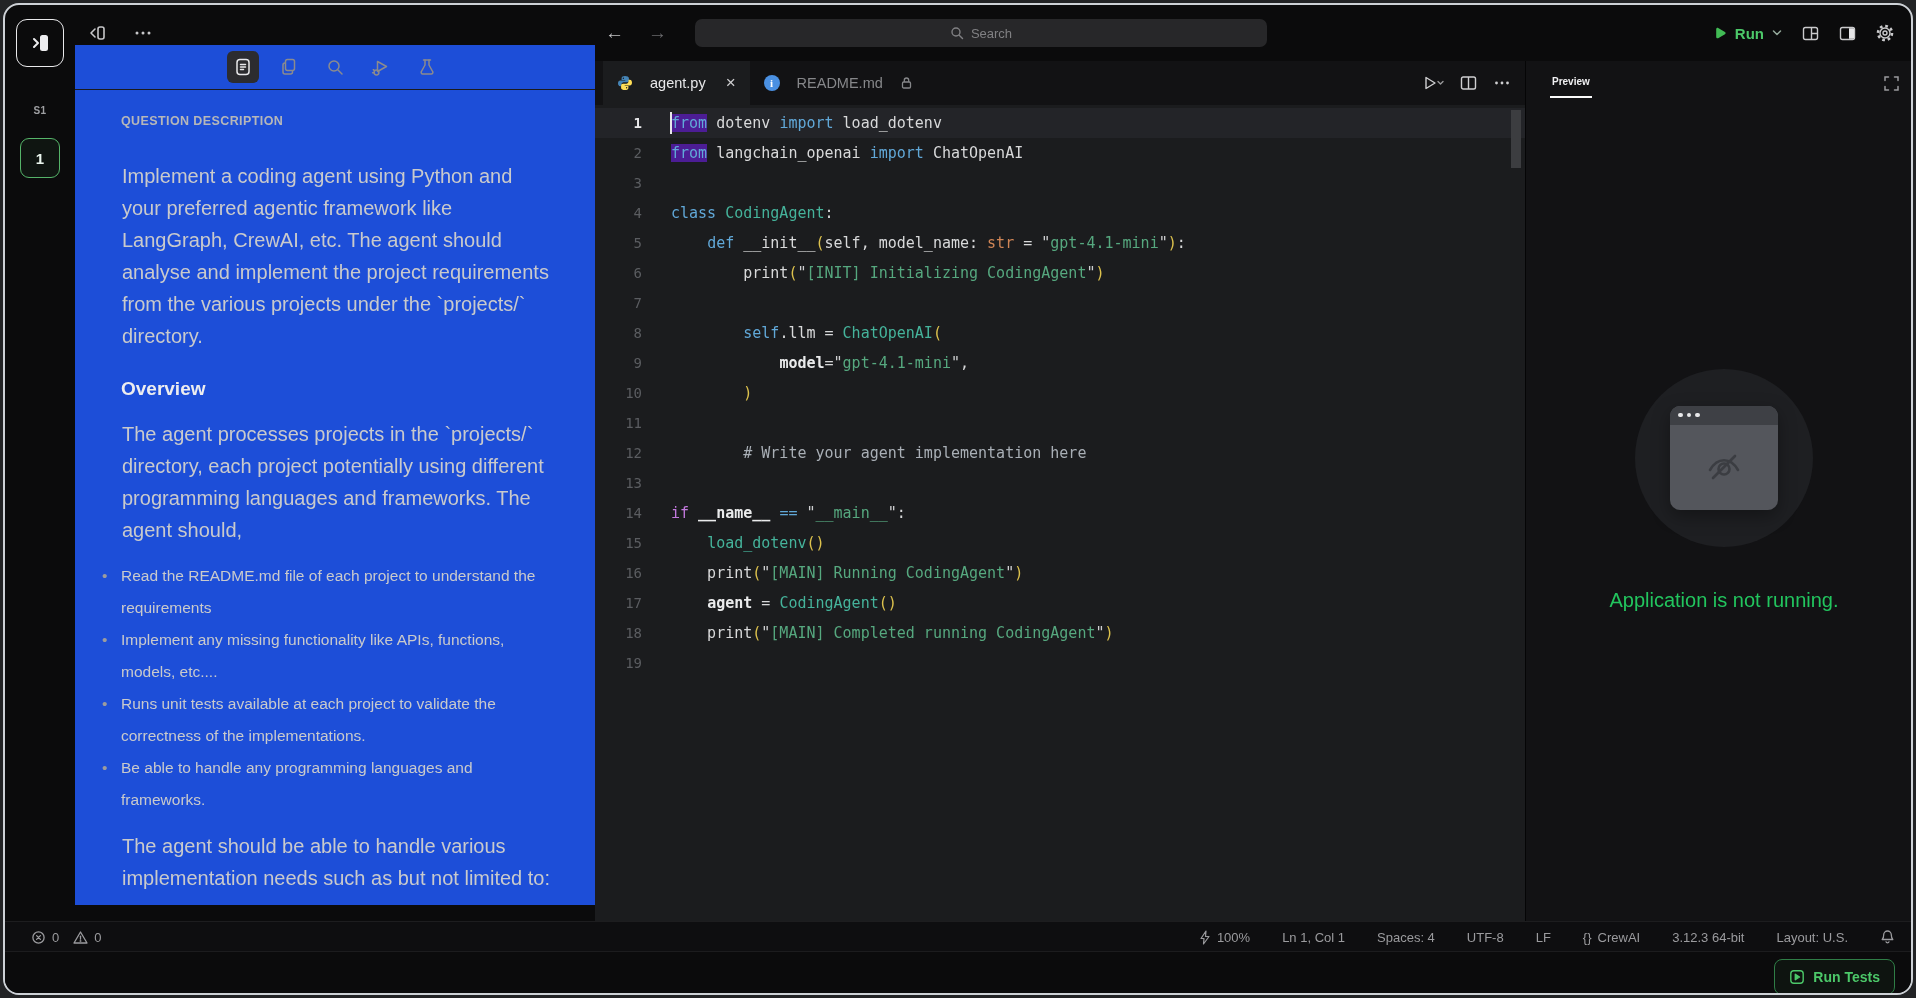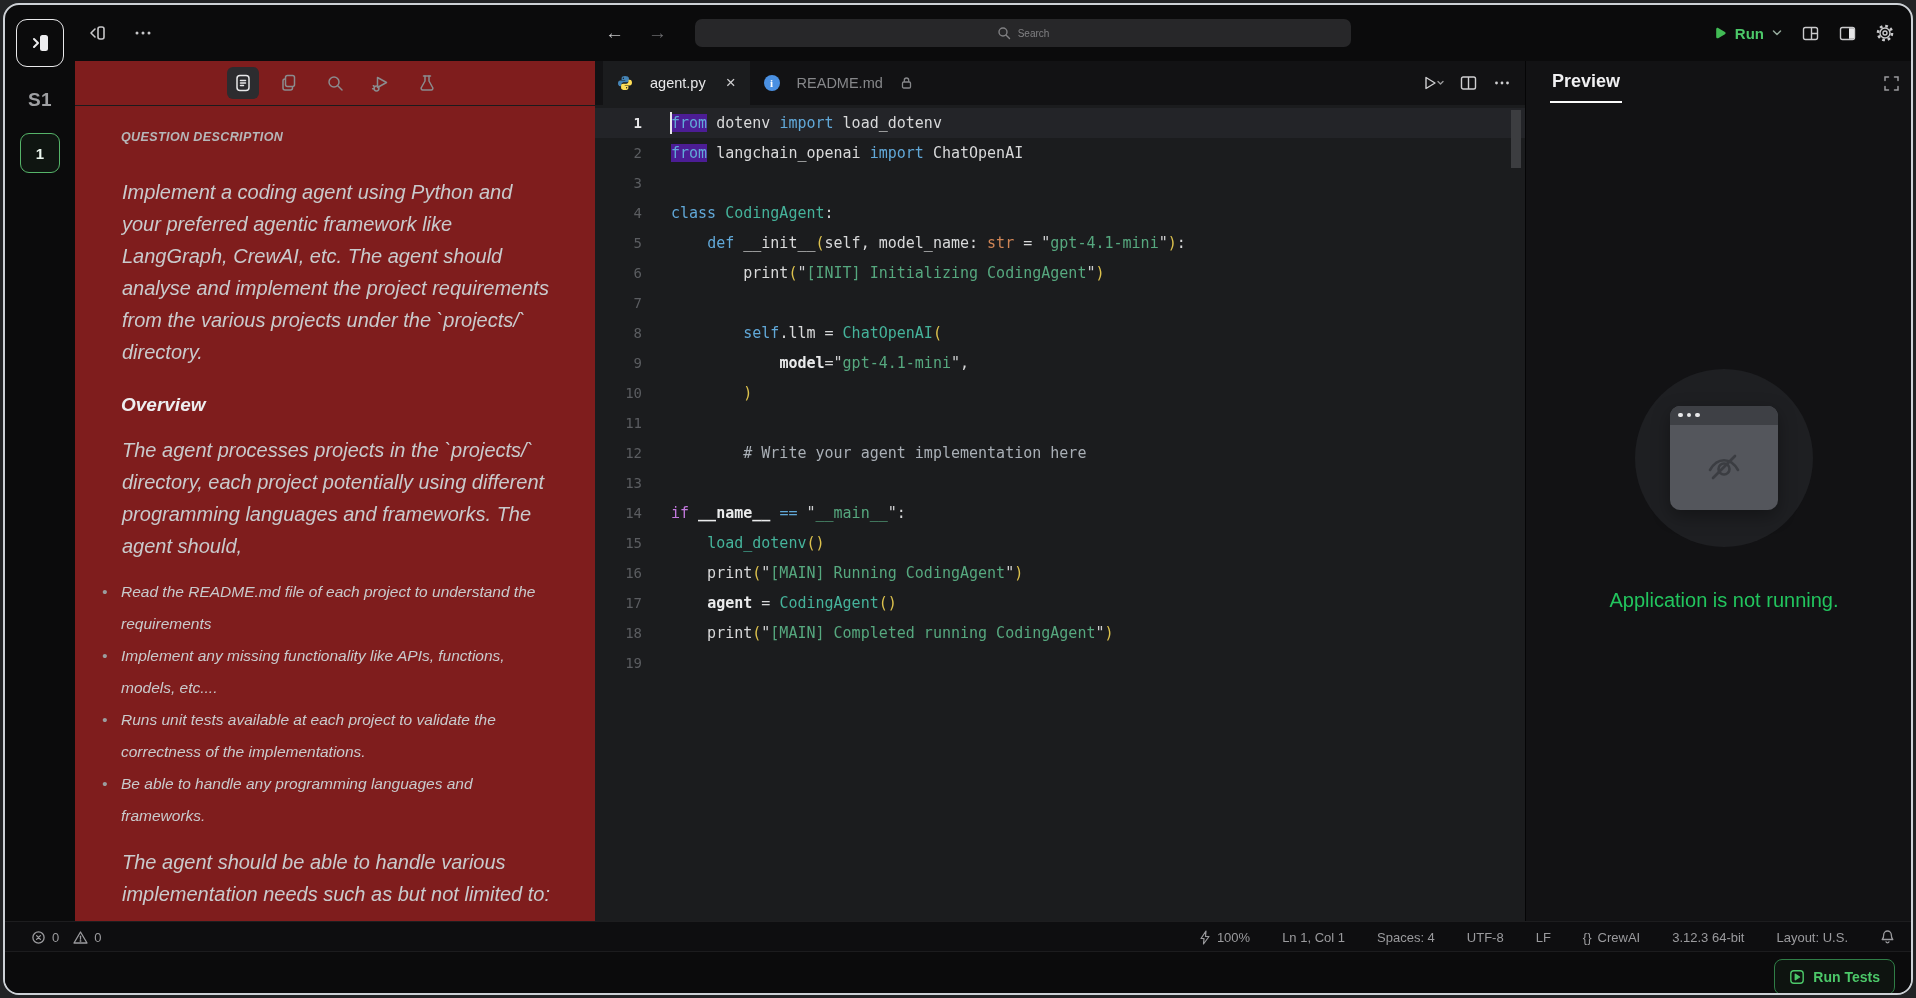--- a/index.html
+++ b/index.html
@@ -3,36 +3,36 @@
 <meta charset="utf-8">
 <style>
   html,body{margin:0;padding:0;background:#222325;}
   .stage{position:relative;width:1916px;height:998px;font-family:"Liberation Sans",sans-serif;}
   .window{position:absolute;inset:3px;background:#0b0b0c;border:2px solid #cdd1d6;border-radius:16px;overflow:hidden;}
 
   
   .topbar{position:absolute;left:70px;top:0;right:0;height:56px;display:flex;align-items:center;}
   .tb-left{margin-left:12px;display:flex;align-items:center;gap:26px;}
   .tb-arrows{position:absolute;left:530px;display:flex;align-items:center;gap:24px;}
-  .searchbox{position:absolute;left:620px;top:14px;width:656px;height:28px;background:#272729;border-radius:7px;display:flex;align-items:center;justify-content:center;gap:7px;color:#808083;font-size:10px;}
+  .searchbox{position:absolute;left:620px;top:14px;width:572px;height:28px;background:#272729;border-radius:7px;display:flex;align-items:center;justify-content:center;gap:7px;color:#808083;font-size:13px;}
   .tb-right{margin-left:auto;margin-right:16px;display:flex;align-items:center;gap:18px;}
   .runbtn{display:flex;align-items:center;gap:7px;cursor:pointer;}
   .runbtn .lbl{color:#4cc869;font-size:15px;font-weight:700;}
   .icon{display:inline-flex;align-items:center;justify-content:center;}
   .arrow-glyph{font-size:19px;color:#c3c3c5;}
   .arrow-glyph.dim{color:#6a6a6d;}
 
   
   .rail{position:absolute;left:0;top:0;width:70px;height:916px;display:flex;flex-direction:column;align-items:center;}
   .rail-toggle{margin-top:14px;width:46px;height:46px;border:1.6px solid #e9e9eb;border-radius:11px;display:flex;align-items:center;justify-content:center;}
-  .rail-session{margin-top:22px;color:#9fa0a3;font-size:19px;font-weight:700;letter-spacing:.3px;}
+  .rail-session{margin-top:38px;color:#9fa0a3;font-size:10px;font-weight:700;letter-spacing:.3px;}
   .rail-q{margin-top:22px;width:38px;height:38px;border:1.6px solid #55b469;border-radius:9px;color:#eaf6ee;font-size:15px;font-weight:700;display:flex;align-items:center;justify-content:center;background:rgba(85,180,105,.06);}
 
   
-  .desc{position:absolute;left:70px;top:56px;width:520px;height:860px;background:#7f1d1d;overflow:hidden;font-style:italic;}
+  .desc{position:absolute;left:70px;top:40px;width:520px;height:860px;background:#1d4ed8;overflow:hidden;}
   .desc-toolbar{height:44px;display:flex;align-items:center;justify-content:center;gap:14px;border-bottom:1px solid #1b1b1d;}
   .tool{width:32px;height:32px;border-radius:6px;display:flex;align-items:center;justify-content:center;}
   .tool.active{background:#2c2c2f;}
   .desc-body{padding:24px 42px 0 46px;}
   .desc-header{color:#b6b7b9;font-size:12.5px;font-weight:700;letter-spacing:.4px;margin-bottom:32px;}
   .desc-body h1{margin:0 0 24px;font-size:24px;color:#ededef;letter-spacing:.2px;}
   .desc-body h2{margin:26px 0 18px;font-size:19px;color:#ededef;}
   .desc-body p{margin:0 1px 14px;font-size:20px;line-height:32px;color:#c9cacc;}
   .desc-body ul{margin:2px 0 14px;padding:0;list-style:none;}
   .desc-body li{position:relative;font-size:15.5px;line-height:32px;color:#c9cacc;}
@@ -56,21 +56,21 @@
   .tok-k{color:#61a8d8}.tok-p{color:#c279dd}.tok-n{color:#45b39b}.tok-s{color:#56a87f}
   .tok-q{color:#cfd0d2}.tok-o{color:#d08556}.tok-y{color:#dcc14d}.tok-t{color:#d8d9da}
   .tok-b{color:#eaebec;font-weight:700}.tok-c{color:#a9afb6}
   .tok-w{color:#61a8d8;background:#4c1d95;border-radius:0;}
   .cursor{position:absolute;left:28px;top:4px;width:1.6px;height:22px;background:#e8e8ea;}
   .vscroll{position:absolute;right:4px;top:5px;width:10px;height:58px;background:#3c3d40;}
 
   
   .preview{position:absolute;left:1520px;top:56px;width:396px;height:860px;background:#121214;border-left:1px solid #050506;}
   .pv-header{height:44px;display:flex;align-items:center;padding:0 22px 0 26px;}
-  .pv-tab{color:#f0f0f2;font-size:18px;font-weight:700;position:relative;padding-bottom:3px;}
+  .pv-tab{color:#f0f0f2;font-size:10px;font-weight:700;position:relative;padding-bottom:3px;}
   .pv-tab::after{content:"";position:absolute;left:-2px;right:-2px;bottom:-8px;height:2px;background:#fafafa;}
   .pv-expand{margin-left:auto;}
   .pv-content{height:770px;display:flex;flex-direction:column;align-items:center;justify-content:center;}
   .pv-circle{width:178px;height:178px;border-radius:50%;background:#1e1f22;display:flex;align-items:center;justify-content:center;}
   .pv-window{width:108px;height:104px;border-radius:10px;background:#54565c;overflow:hidden;box-shadow:0 6px 18px rgba(0,0,0,.35);display:flex;flex-direction:column;}
   .pv-titlebar{height:19px;background:#3e4045;display:flex;align-items:center;gap:4px;padding-left:8px;}
   .pv-dot{width:4.5px;height:4.5px;border-radius:50%;background:#e8e8ea;}
   .pv-windowbody{flex:1;display:flex;align-items:center;justify-content:center;}
   .pv-msg{margin-top:42px;color:#22c55e;font-size:20px;}
 

